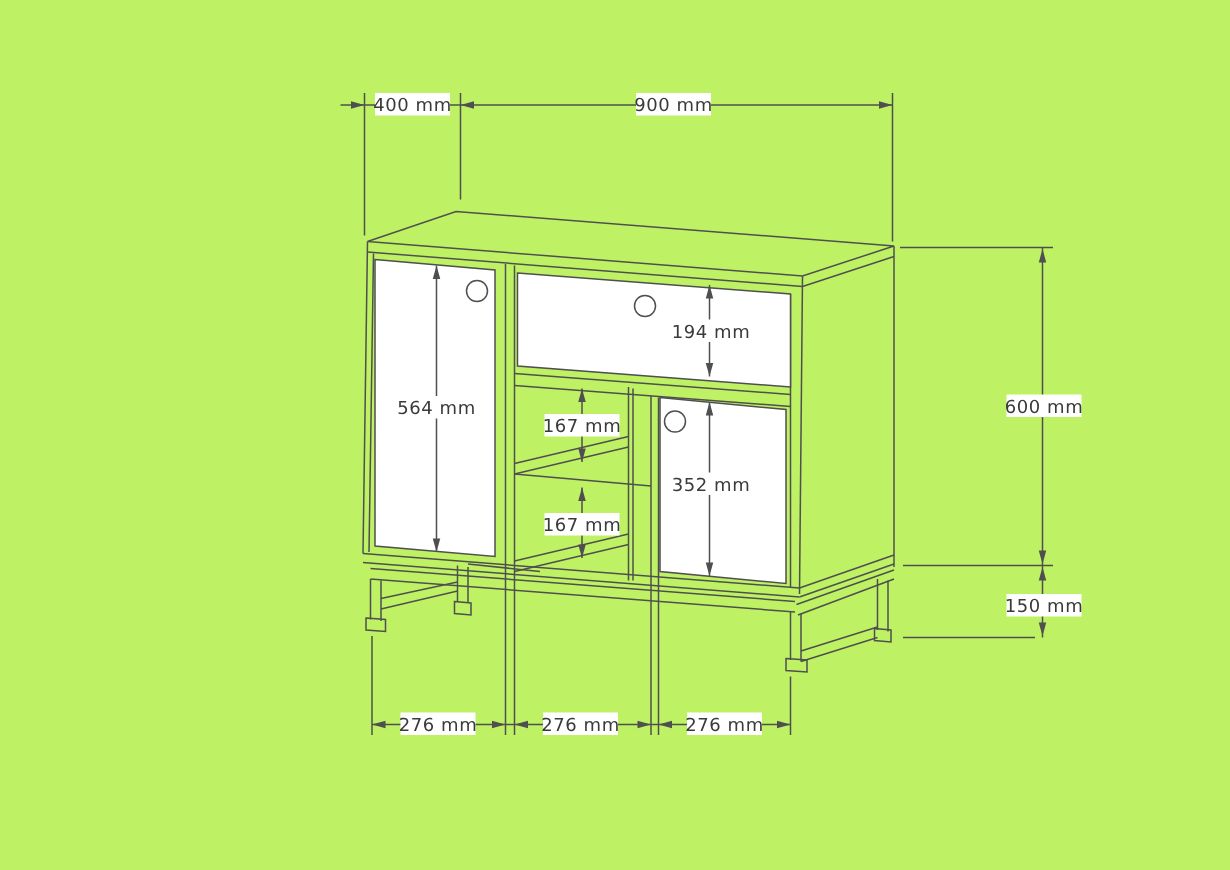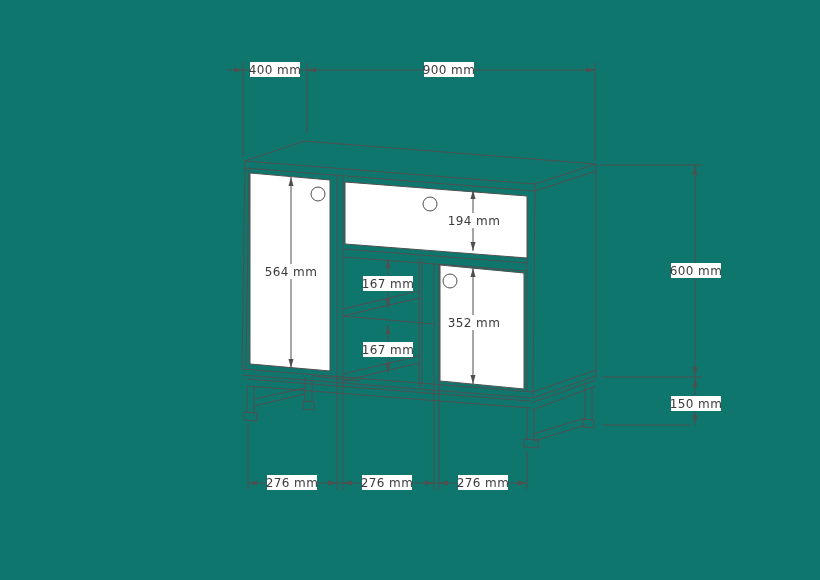--- a/index.html
+++ b/index.html
@@ -1,19 +1,19 @@
 <!DOCTYPE html>
 <html><head>
 <meta charset="utf-8">
 <style>
   html,body{margin:0;padding:0;background:#fff;}
   .canvas{
     position:relative;
     width:820px;height:580px;
-    background:#0f766e;
+    background:#bef264;
     font-family:"DejaVu Sans","Liberation Sans",sans-serif;
     overflow:hidden;
   }
   svg{display:block;}
   .ln{stroke:#4f4f4f;stroke-width:1;fill:none;}
   .panel{stroke:#4f4f4f;stroke-width:1;fill:#ffffff;}
   .knob{stroke:#4f4f4f;stroke-width:1;fill:#ffffff;}
   .ah{fill:#4f4f4f;stroke:none;}
   .mask{fill:#ffffff;stroke:none;}
   .dimtxt{

